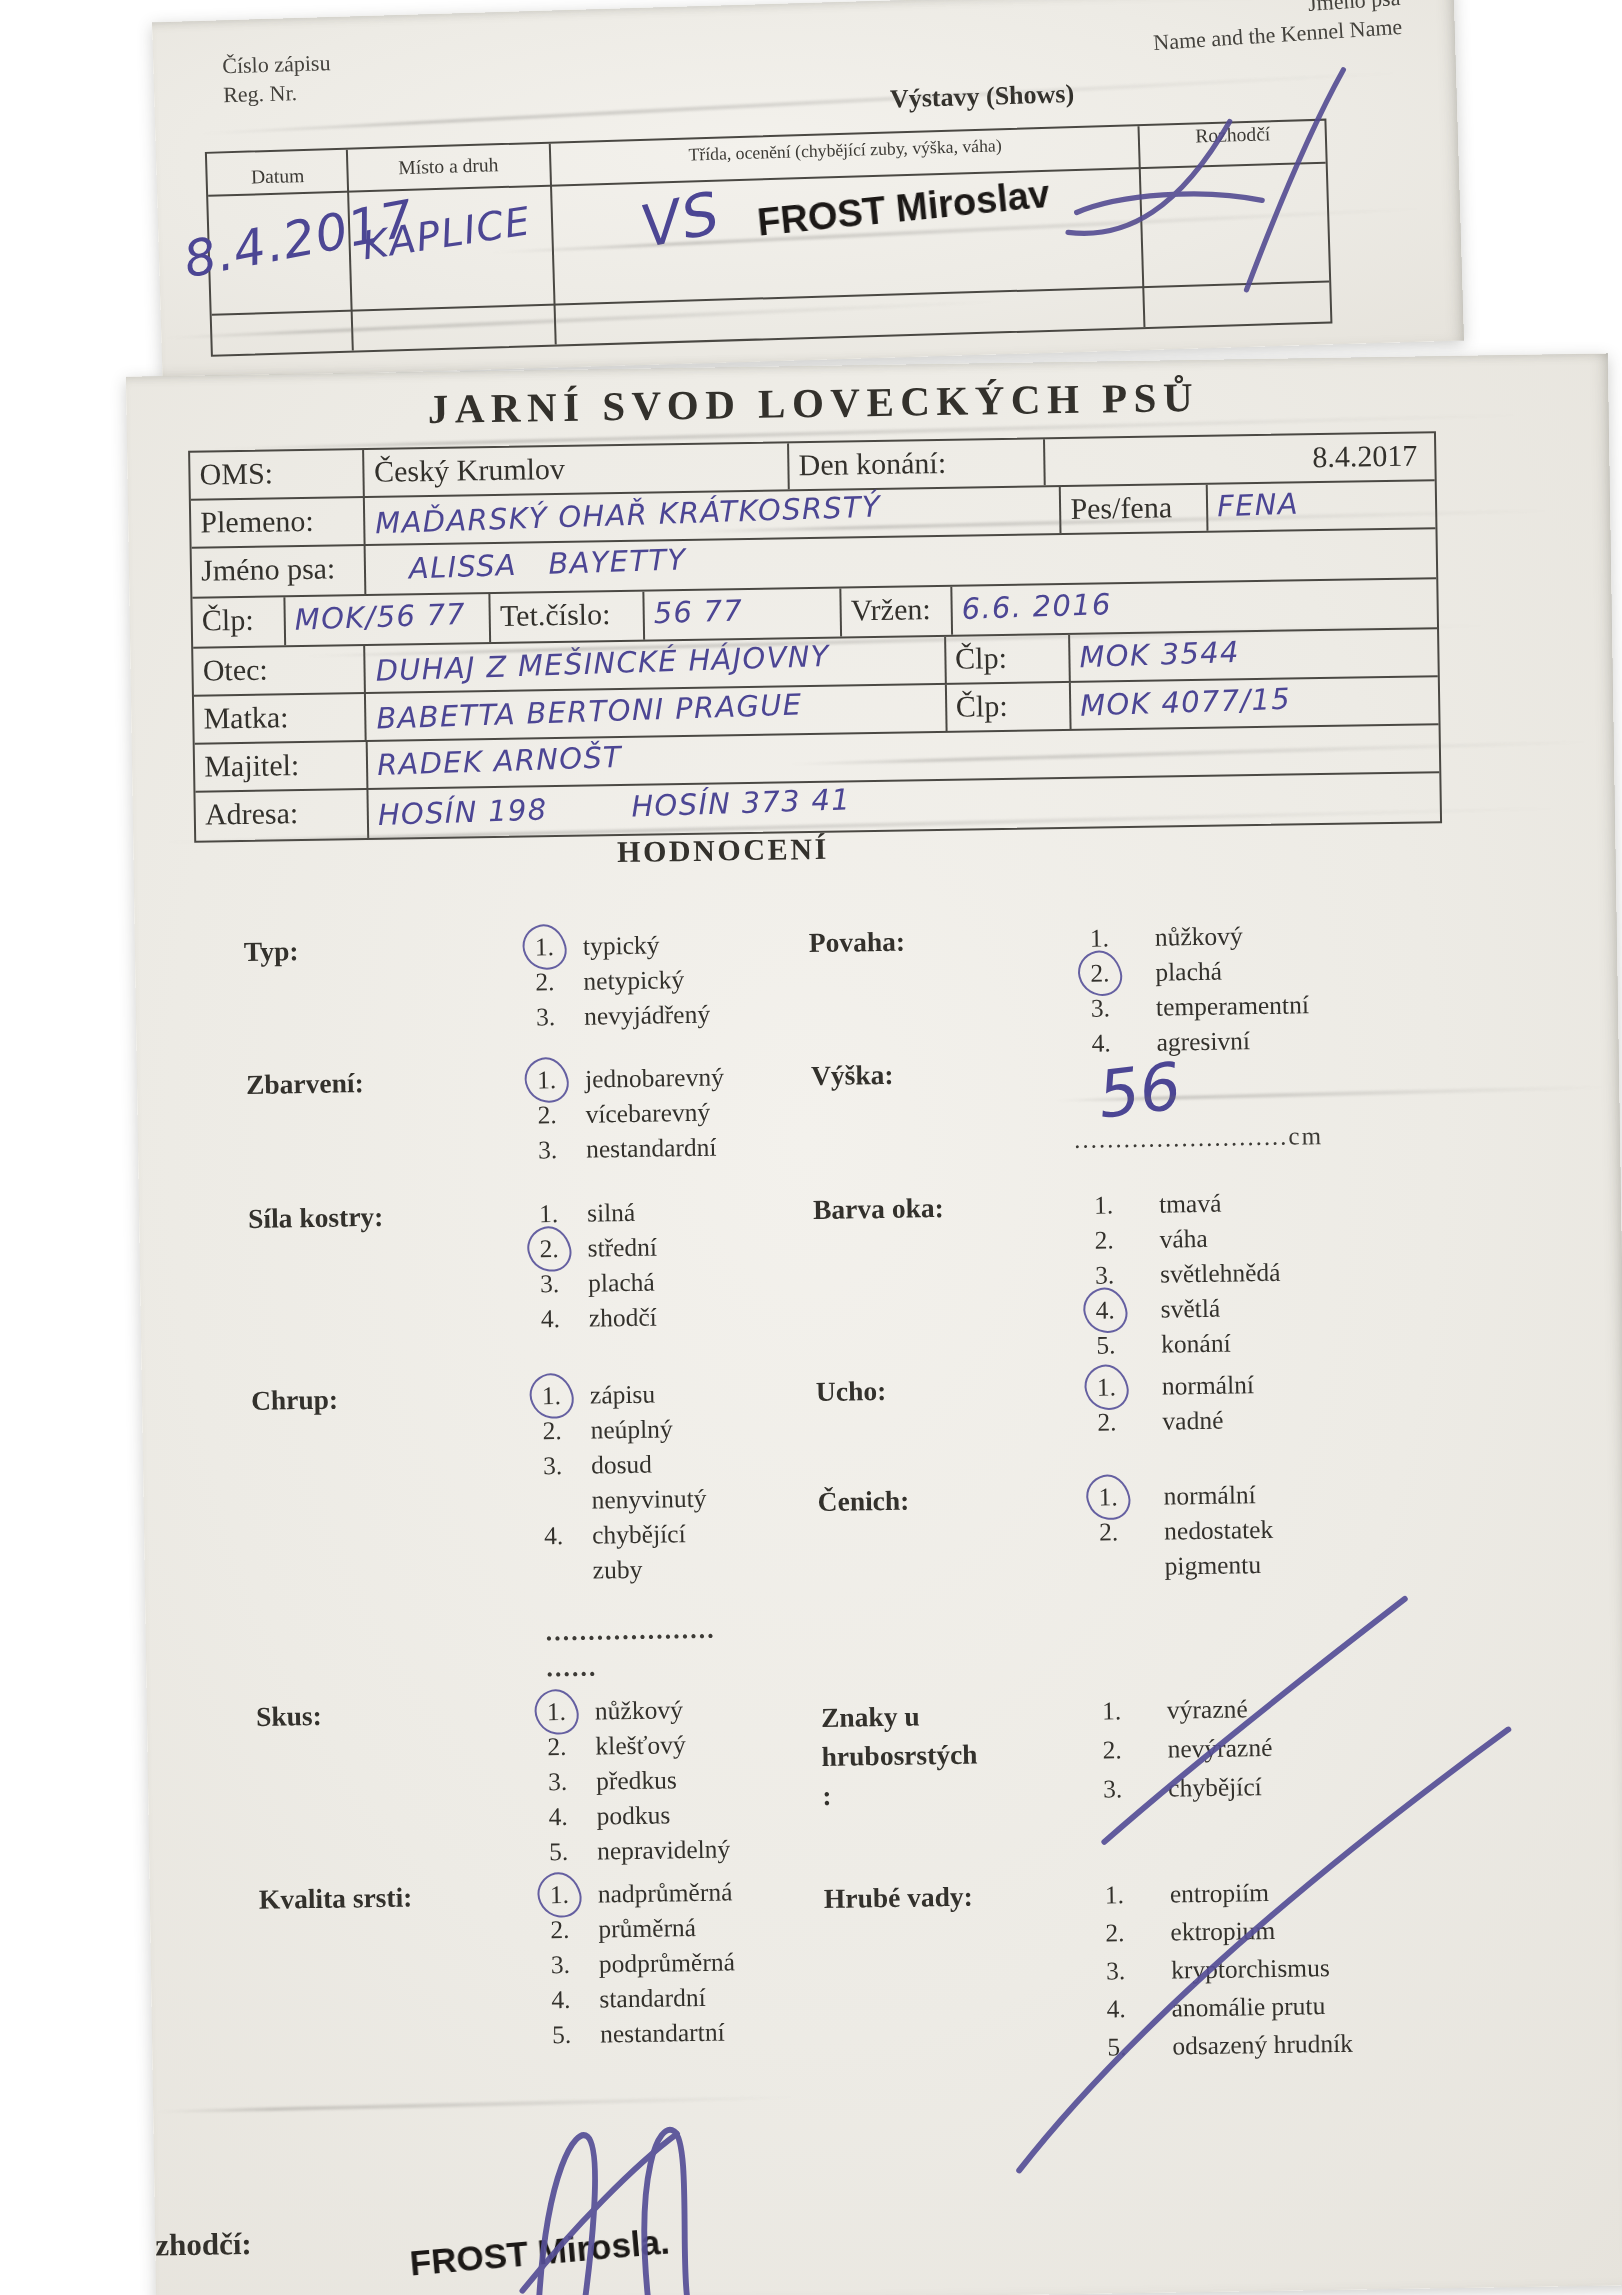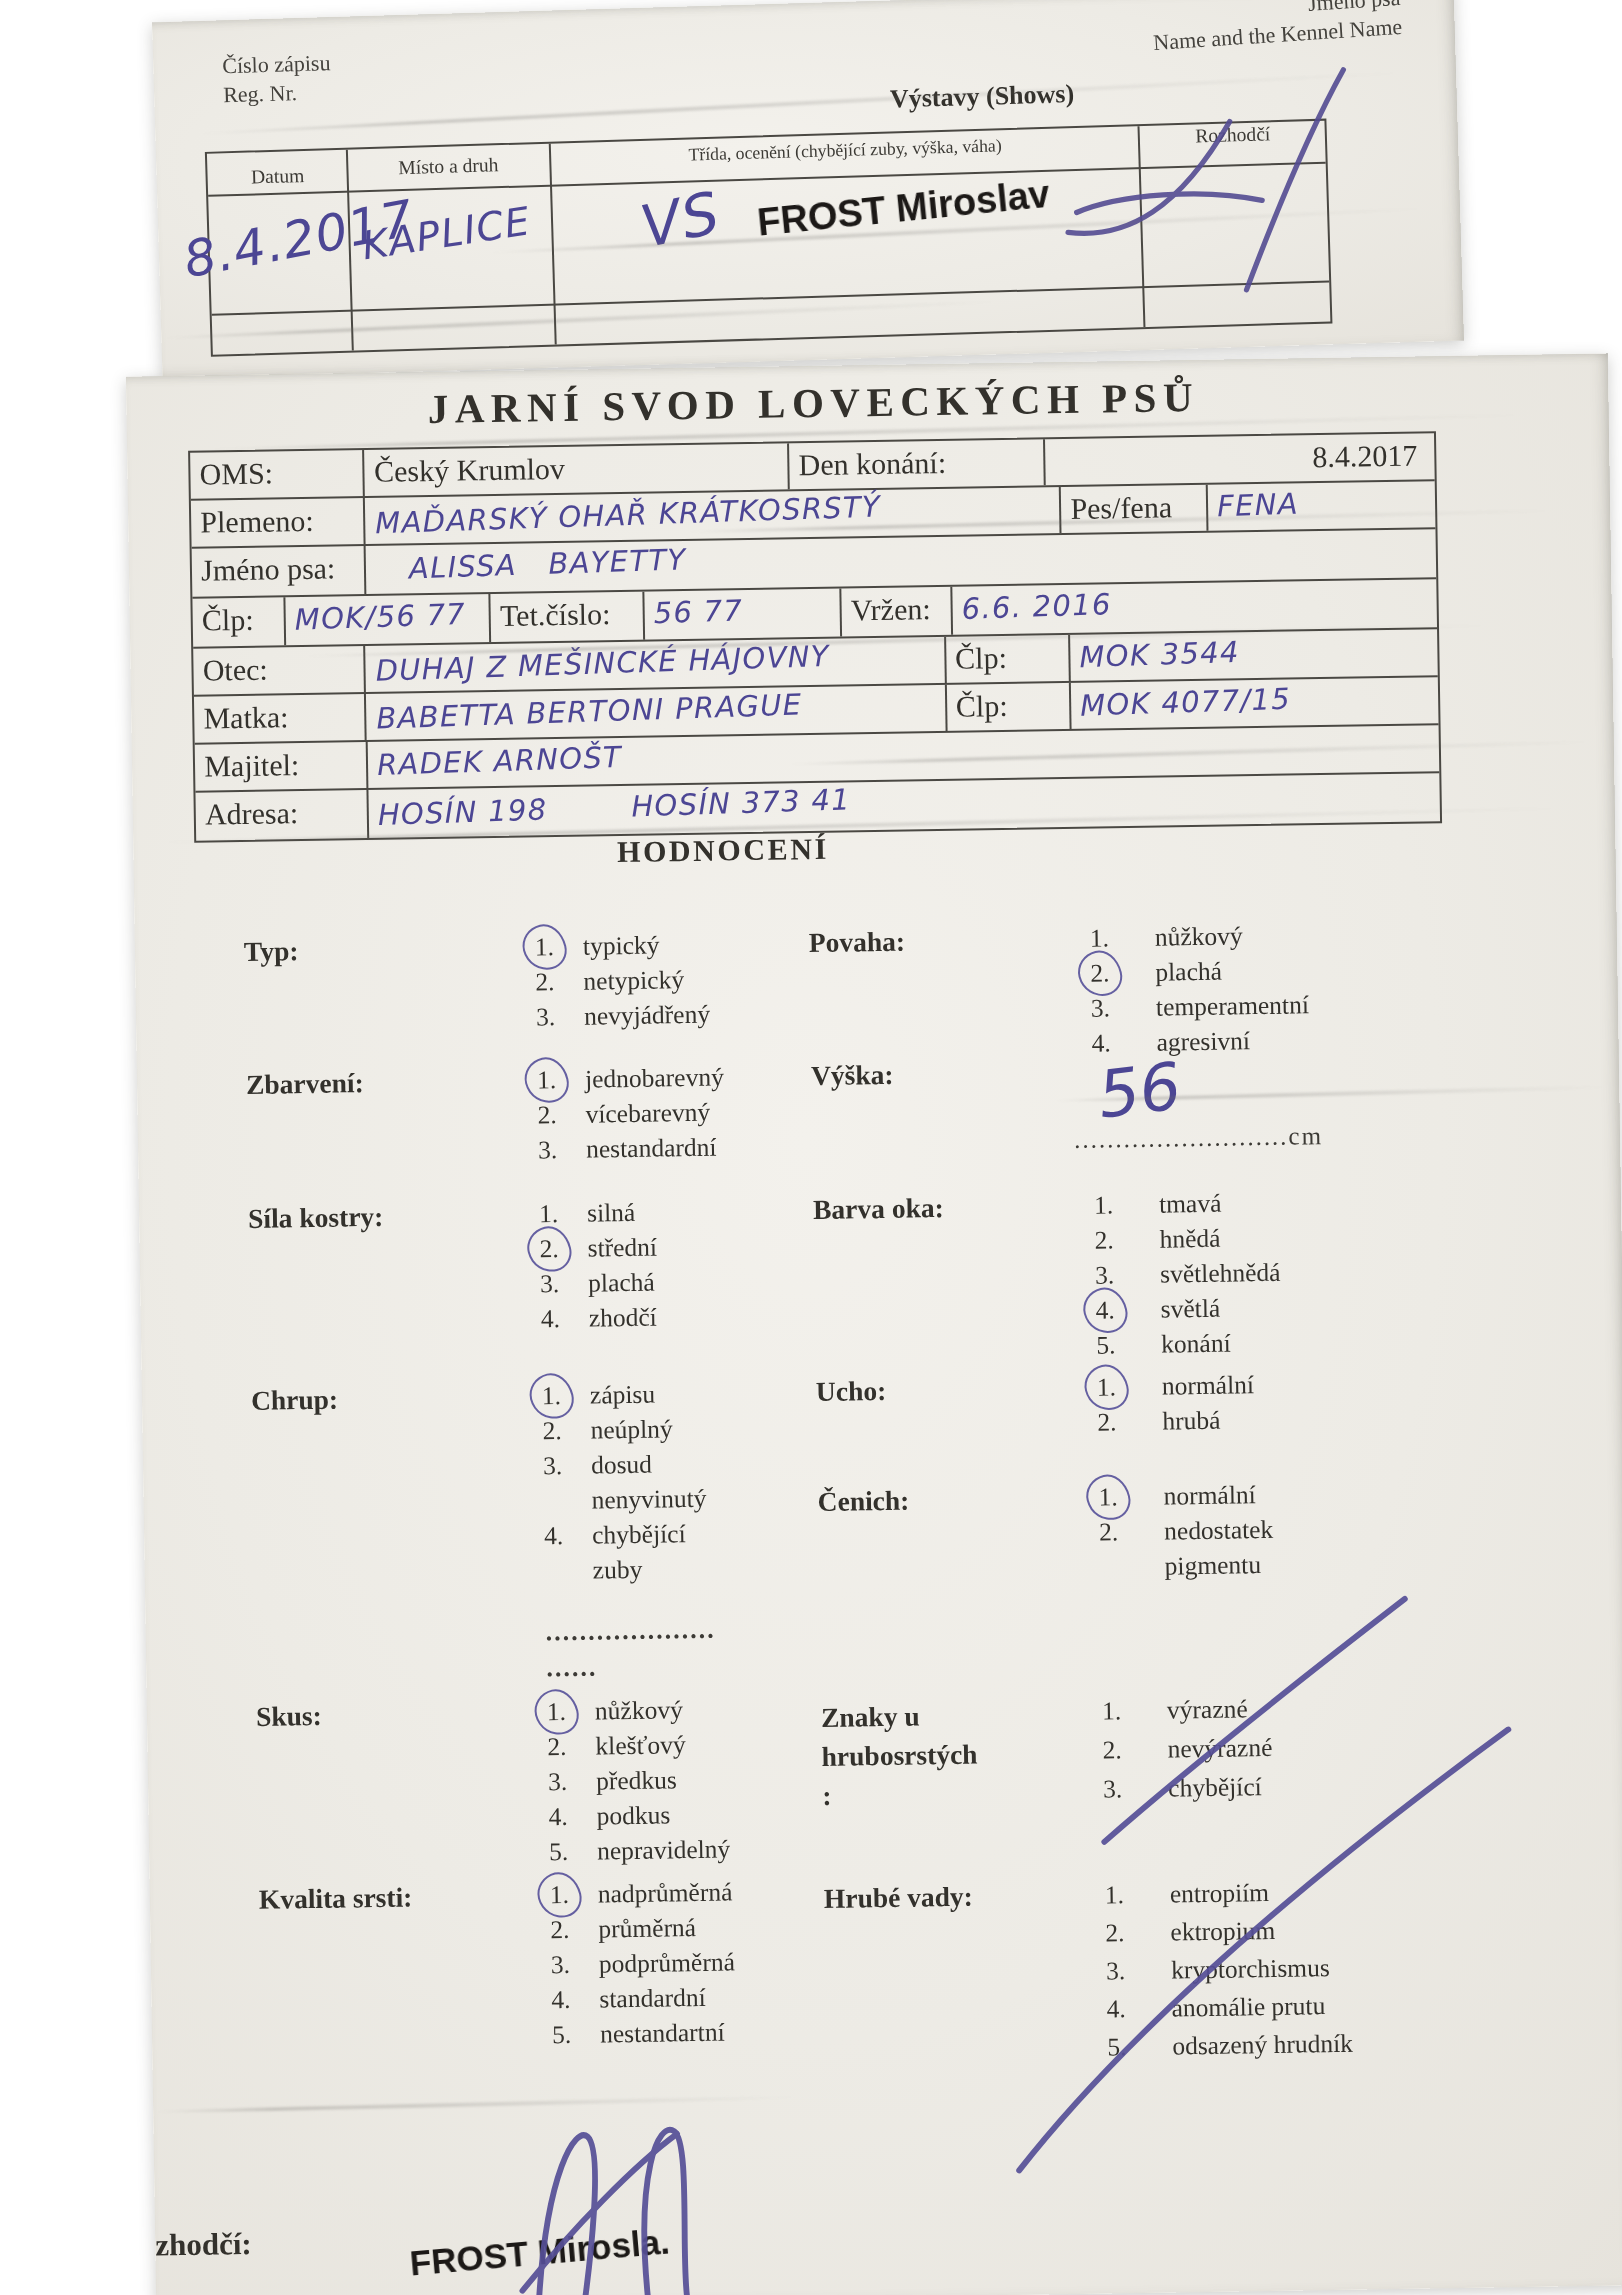--- a/index.html
+++ b/index.html
@@ -317,21 +317,21 @@
   </div>
 
   <div class="elabel" style="left:674px;top:828px">Barva oka:</div>
   <div class="opts optsR" style="left:955px;top:826px">
       <div class="opt">
         <span class="num">1.</span>
         <span class="otext">tmavá</span>
       </div>
       <div class="opt">
         <span class="num">2.</span>
-        <span class="otext">hnědá</span>
+        <span class="otext">váha</span>
       </div>
       <div class="opt">
         <span class="num">3.</span>
         <span class="otext">světlehnědá</span>
       </div>
       <div class="opt">
         <span class="num circled">4.</span>
         <span class="otext">světlá</span>
       </div>
       <div class="opt">
@@ -341,21 +341,21 @@
     </div>
 
   <div class="elabel" style="left:674px;top:1010px">Ucho:</div>
   <div class="opts optsR" style="left:955px;top:1008px">
       <div class="opt">
         <span class="num circled">1.</span>
         <span class="otext">normální</span>
       </div>
       <div class="opt">
         <span class="num">2.</span>
-        <span class="otext">hrubá</span>
+        <span class="otext">vadné</span>
       </div>
     </div>
 
   <div class="elabel" style="left:674px;top:1120px">Čenich:</div>
   <div class="opts optsR" style="left:955px;top:1118px">
       <div class="opt">
         <span class="num circled">1.</span>
         <span class="otext">normální</span>
       </div>
       <div class="opt">

